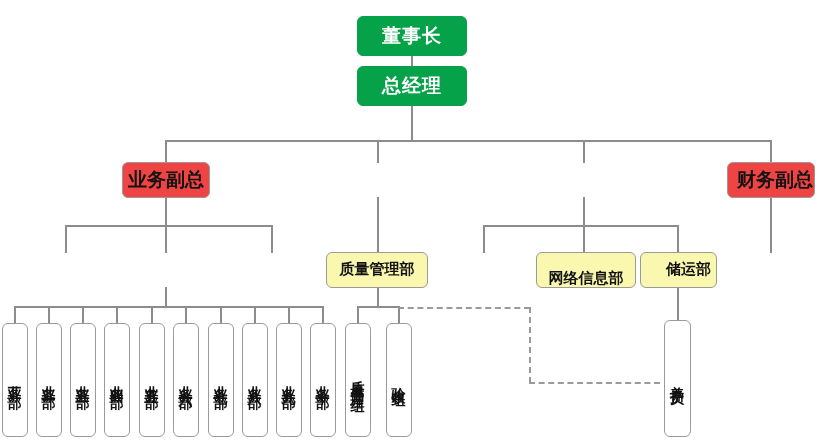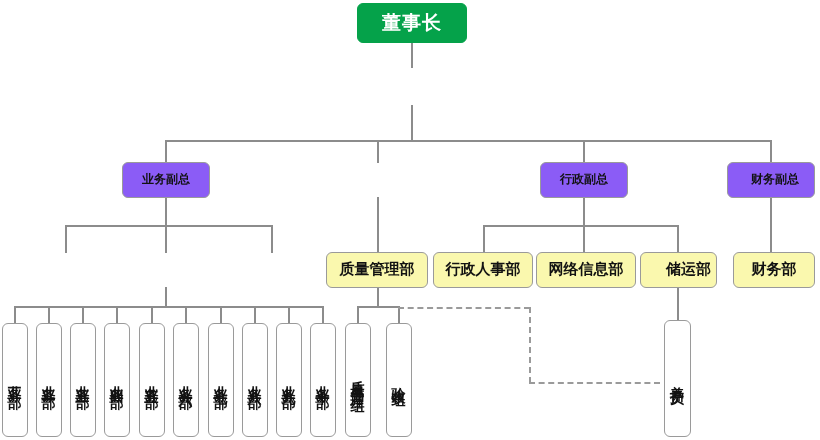--- a/index.html
+++ b/index.html
@@ -29,24 +29,24 @@
   }
   .node.exec{
     background:#05a24a;
     border:1px solid #05a24a;
     color:#ffffff;
     font-size:19px;
     font-weight:bold;
     letter-spacing:1px;
   }
   .node.vp{
-    background:#8b5cf6;
+    background:#ef4444;
     border:1.5px solid #9a9a9a;
     color:#121212;
-    font-size:12px;
+    font-size:19px;
     font-weight:bold;
   }
   .node.dept{
     background:#faf8ae;
     border:1.5px solid #9a9a9a;
     color:#121212;
     font-size:15px;
     font-weight:bold;
   }
   .node.team{
@@ -109,48 +109,42 @@
   <div class="ln h" style="left:357px;top:306px;width:41px;"></div>
   <div class="ln v" style="left:357px;top:306px;height:18px;"></div>
   <div class="ln v" style="left:398px;top:306px;height:18px;"></div>
 
   <div class="dash-h" style="left:398px;top:307px;width:132px;"></div>
   <div class="dash-v" style="left:529px;top:307px;height:76px;"></div>
   <div class="dash-h" style="left:529px;top:382px;width:131px;"></div>
 
   <div class="ln v" style="left:677px;top:287px;height:33px;"></div>
 
-  <div class="node exec" style="left:357px;top:3px;width:110px;height:40px;">
+  <div class="node exec" style="left:357px;top:16px;width:110px;height:40px;">
     <span>董事长</span>
+  </div>
+  <div class="node exec" style="left:357px;top:66px;width:110px;height:40px;">
+    <span>总经理</span>
   </div>
 
   <div class="node vp" style="left:122px;top:162px;width:88px;height:36px;">
     <span>业务副总</span>
-  </div>
-  <div class="node vp" style="left:540px;top:162px;width:88px;height:36px;">
-    <span>行政副总</span>
   </div>
   <div class="node vp" style="left:727px;top:162px;width:88px;height:36px;padding-left:8px;">
     <span>财务副总</span>
   </div>
 
   <div class="node dept" style="left:326px;top:252px;width:102px;height:36px;">
     <span>质量管理部</span>
   </div>
-  <div class="node dept" style="left:433px;top:252px;width:100px;height:36px;">
-    <span>行政人事部</span>
-  </div>
-  <div class="node dept" style="left:536px;top:252px;width:100px;height:36px;">
+  <div class="node dept" style="left:536px;top:252px;width:100px;height:36px;align-items:flex-end;">
     <span>网络信息部</span>
   </div>
   <div class="node dept" style="left:640px;top:252px;width:77px;height:36px;padding-left:20px;">
     <span>储运部</span>
-  </div>
-  <div class="node dept" style="left:733px;top:252px;width:82px;height:36px;">
-    <span>财务部</span>
   </div>
 
   <div class="node team" style="left:2px;top:323px;width:26px;height:114px;">
     <span>业务一部</span>
   </div>
   <div class="node team" style="left:36px;top:323px;width:26px;height:114px;">
     <span>业务二部</span>
   </div>
   <div class="node team" style="left:70px;top:323px;width:26px;height:114px;">
     <span>业务三部</span>

